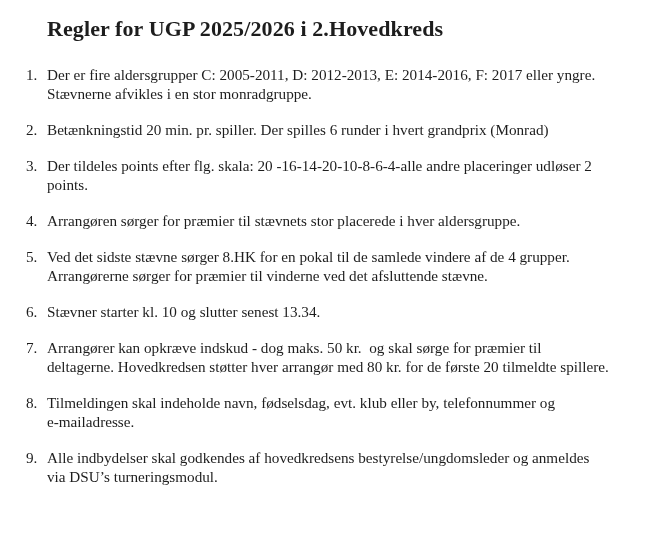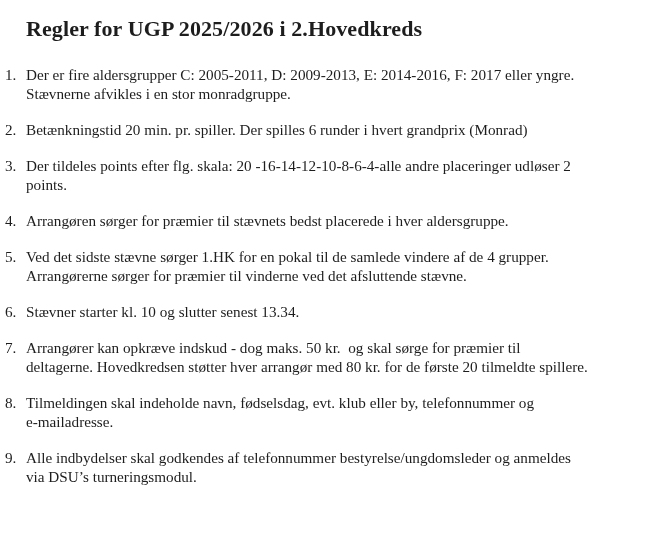--- a/index.html
+++ b/index.html
@@ -12,21 +12,21 @@
     height: 533px;
     overflow: hidden;
     font-family: "Liberation Serif", "DejaVu Serif", serif;
     color: #1d1d1d;
     -webkit-font-smoothing: antialiased;
   }
   .page {
     box-sizing: border-box;
     width: 654px;
     height: 533px;
-    padding: 15px 0 0 5px;
+    padding: 15px 0 0 26px;
     background: #ffffff;
   }
   .doc-title {
     margin: 0 0 23px 21px;
     font-size: 22px;
     line-height: 27px;
     font-weight: bold;
     letter-spacing: 0.1px;
   }
   .rules-list {
@@ -52,43 +52,43 @@
 </style>
 </head>
 <body>
 
 <div class="page">
   <h1 class="doc-title">Regler for UGP 2025/2026 i 2.Hovedkreds</h1>
 
   <ol class="rules-list">
     <li class="rule">
       <span class="rule-num">1.</span>
-      <span class="rule-text">Der er fire aldersgrupper C: 2005-2011, D: 2009-2013, E: 2014-2016, F: 2017 eller yngre.
+      <span class="rule-text">Der er fire aldersgrupper C: 2005-2011, D: 2012-2013, E: 2014-2016, F: 2017 eller yngre.
 Stævnerne afvikles i en stor monradgruppe.</span>
     </li>
 
     <li class="rule">
       <span class="rule-num">2.</span>
       <span class="rule-text">Betænkningstid 20 min. pr. spiller. Der spilles 6 runder i hvert grandprix (Monrad)</span>
     </li>
 
     <li class="rule">
       <span class="rule-num">3.</span>
-      <span class="rule-text">Der tildeles points efter flg. skala: 20 -16-14-12-10-8-6-4-alle andre placeringer udløser 2
+      <span class="rule-text">Der tildeles points efter flg. skala: 20 -16-14-20-10-8-6-4-alle andre placeringer udløser 2
 points.</span>
     </li>
 
     <li class="rule">
       <span class="rule-num">4.</span>
-      <span class="rule-text">Arrangøren sørger for præmier til stævnets bedst placerede i hver aldersgruppe.</span>
+      <span class="rule-text">Arrangøren sørger for præmier til stævnets stor placerede i hver aldersgruppe.</span>
     </li>
 
     <li class="rule">
       <span class="rule-num">5.</span>
-      <span class="rule-text">Ved det sidste stævne sørger 1.HK for en pokal til de samlede vindere af de 4 grupper.
+      <span class="rule-text">Ved det sidste stævne sørger 8.HK for en pokal til de samlede vindere af de 4 grupper.
 Arrangørerne sørger for præmier til vinderne ved det afsluttende stævne.</span>
     </li>
 
     <li class="rule">
       <span class="rule-num">6.</span>
       <span class="rule-text">Stævner starter kl. 10 og slutter senest 13.34.</span>
     </li>
 
     <li class="rule">
       <span class="rule-num">7.</span>
@@ -97,18 +97,18 @@
     </li>
 
     <li class="rule">
       <span class="rule-num">8.</span>
       <span class="rule-text">Tilmeldingen skal indeholde navn, fødselsdag, evt. klub eller by, telefonnummer og
 e-mailadresse.</span>
     </li>
 
     <li class="rule">
       <span class="rule-num">9.</span>
-      <span class="rule-text">Alle indbydelser skal godkendes af telefonnummer bestyrelse/ungdomsleder og anmeldes
+      <span class="rule-text">Alle indbydelser skal godkendes af hovedkredsens bestyrelse/ungdomsleder og anmeldes
 via DSU’s turneringsmodul.</span>
     </li>
   </ol>
 
 </div>
 
 </body></html>

